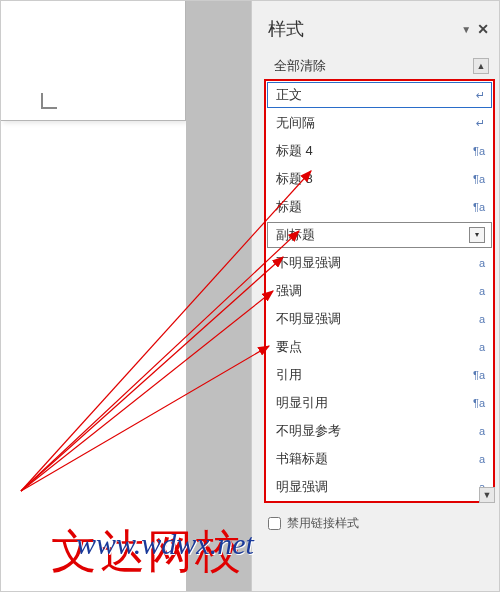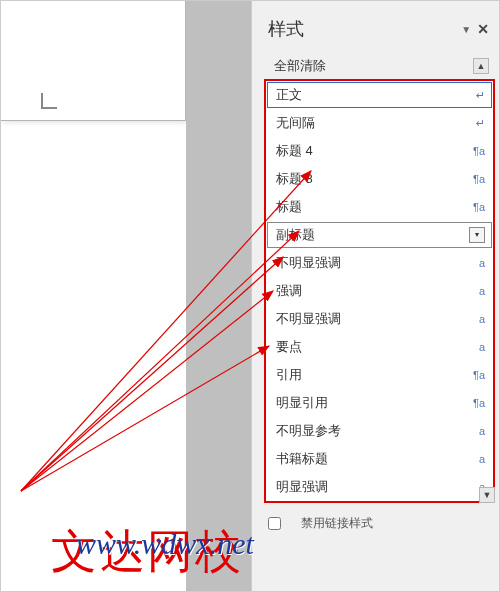--- a/index.html
+++ b/index.html
@@ -24,21 +24,21 @@
   .styles-list { border: 2px solid #e00000; background: #fff; position: relative; }
   .style-row { display: flex; align-items: center; justify-content: space-between; padding: 4px 8px 4px 10px; height: 28px; cursor: pointer; position: relative; }
   .style-row .label { font-size: 13px; color: #333; }
   .style-row .marker { font-size: 11px; color: #577ab5; }
   .style-row.selected { outline: 1px solid #2a6dc9; outline-offset: -2px; gap: 12px; }
   .style-row.boxed { outline: 1px solid #888; outline-offset: -2px; }
   .dropdown-btn { width: 16px; height: 16px; border: 1px solid #888; background: #f5f5f5; text-align: center; font-size: 8px; line-height: 14px; color: #333; }
 
   .scroll-down { position: absolute; right: -2px; bottom: -2px; }
 
-  .checkbox-row { display: flex; align-items: center; gap: 20px; padding: 6px 14px 6px 16px; font-size: 12px; color: #555; }
+  .checkbox-row { display: flex; align-items: center; gap: 6px; padding: 6px 14px 6px 16px; font-size: 12px; color: #555; }
   .checkbox-row input { width: 13px; height: 13px; }
 
   .red-arrows { position: absolute; left: 0; top: 0; width: 500px; height: 592px; pointer-events: none; }
 
   .watermark { position: absolute; left: 0; bottom: 8px; width: 444px; pointer-events: none; padding-left: 40px; }
   .wm-main { font-family: "KaiTi", serif; font-size: 46px; color: #e00000; letter-spacing: 2px; padding-left: 10px; white-space: nowrap; }
   .wm-url { position: absolute; left: 75px; bottom: 22px; font-family: "Brush Script MT", cursive; font-size: 30px; font-style: italic; color: #1a3a9a; text-shadow: 1px 1px 0 #fff; white-space: nowrap; }
 </style>
 </head>
 <body>

